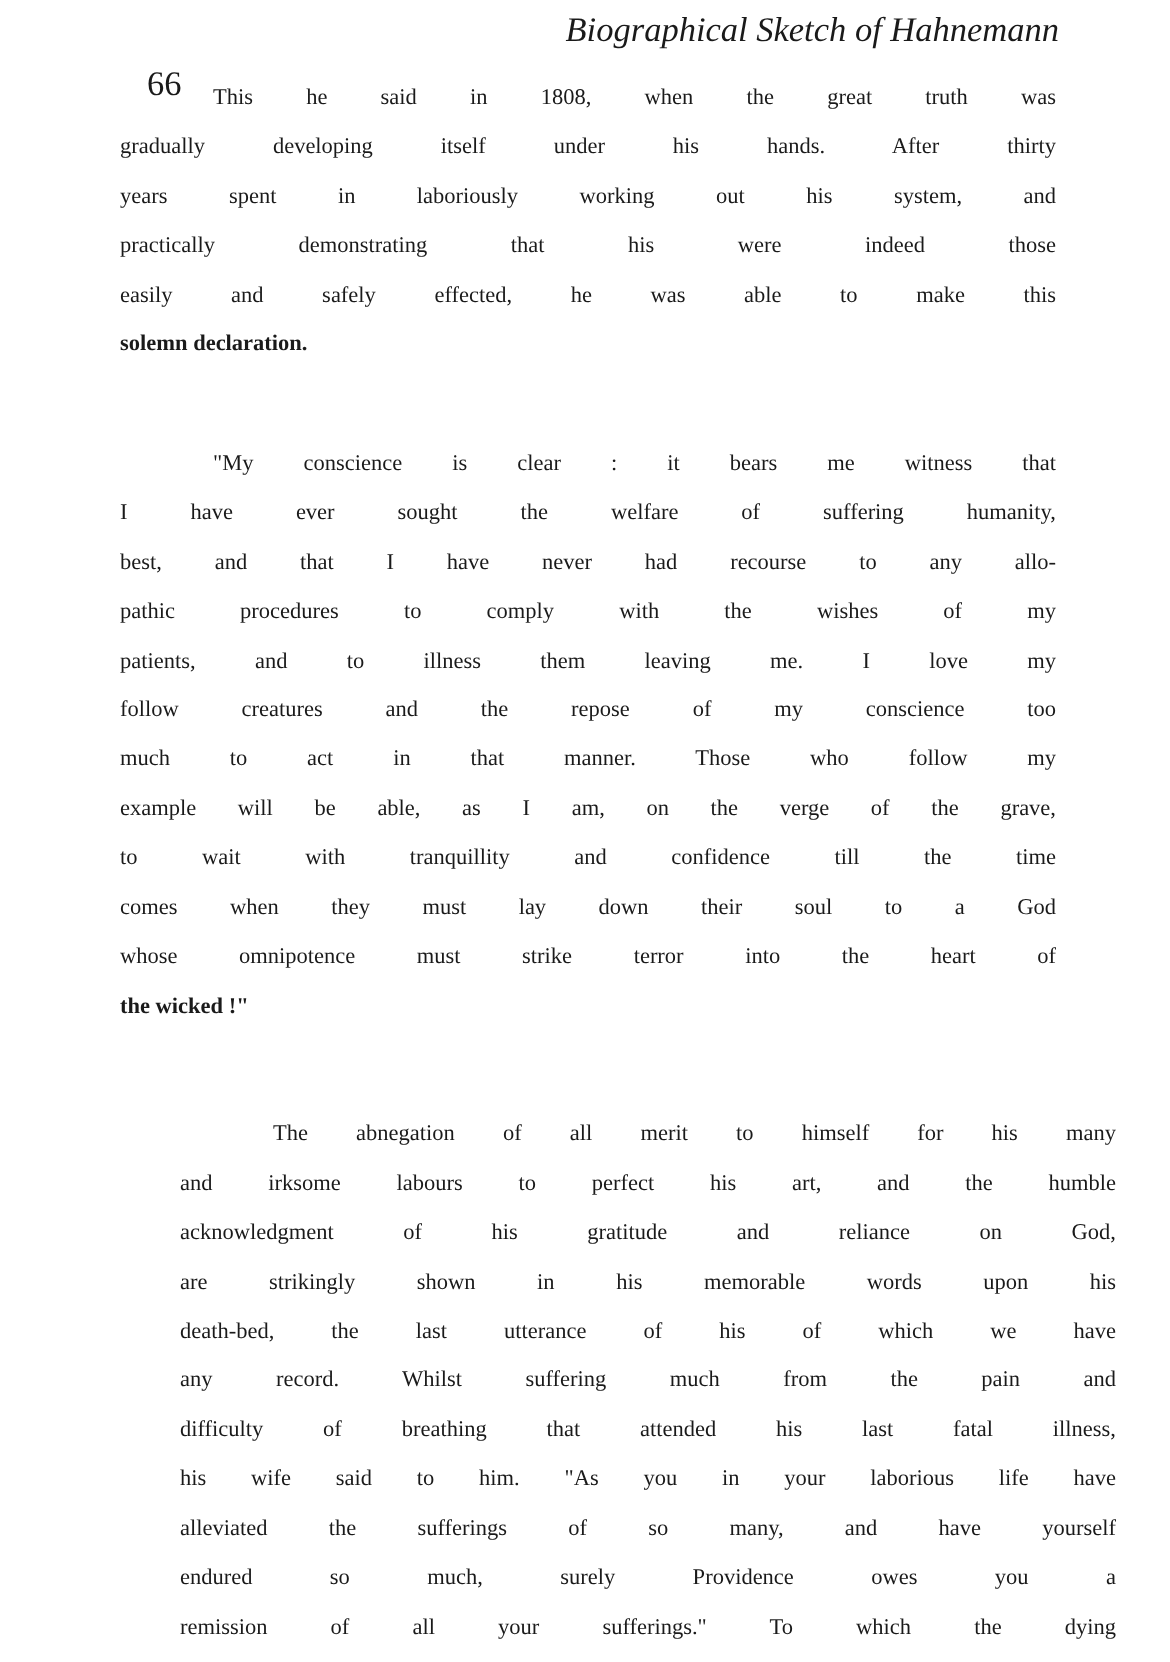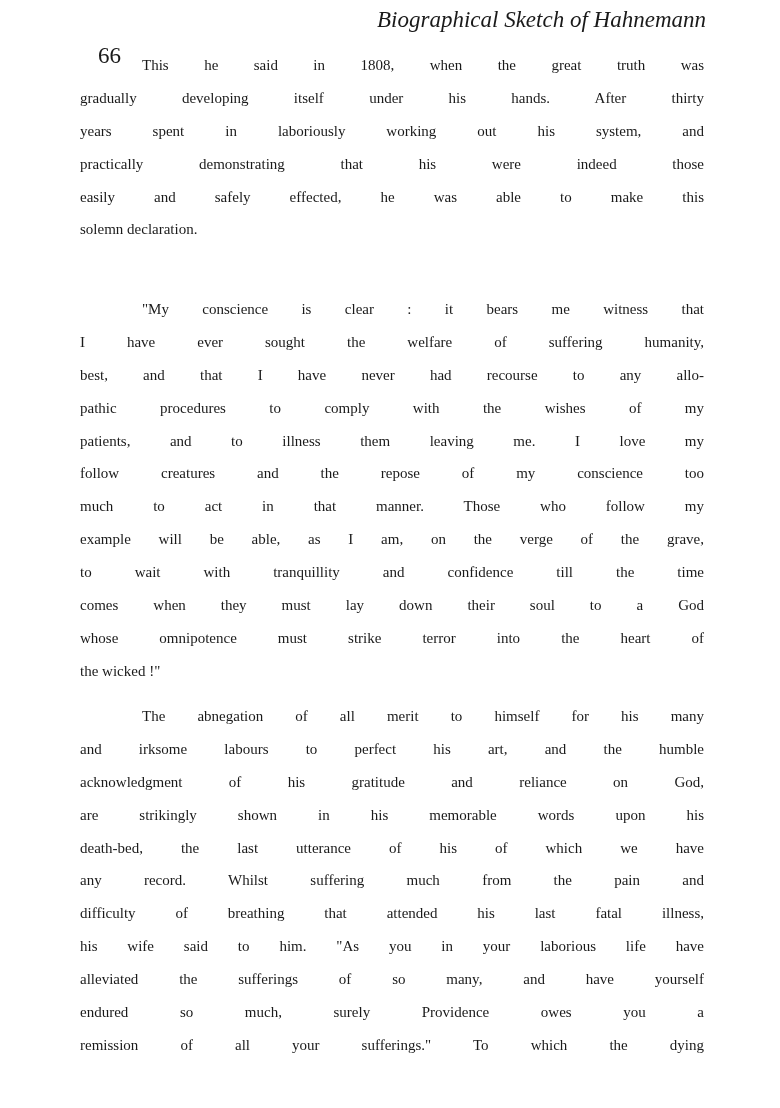--- a/index.html
+++ b/index.html
@@ -14,21 +14,21 @@
       font-size: 23px; line-height: 32px;
     }
     .page-num { position: absolute; left: 18px; top: 0; margin-top: 36px; }
     .running-title { position: absolute; right: 0; top: 0; font-style: italic; }
     .para { position: absolute; left: 80px; width: 624px; }
     .line {
       display: block; height: 32.9px; line-height: 32.9px;
       font-size: 15px; white-space: nowrap;
       text-align: justify; text-align-last: justify;
     }
-    .line.last { text-align-last: left; }
+    .line.last { text-align-last: left; font-weight: bold; }
     .line.indent { padding-left: 62px; }
   </style>
 </head>
 <body>
 
 <div class="header">
   <span class="page-num">66</span>
   <span class="running-title">Biographical Sketch of Hahnemann</span>
 </div>
 
@@ -49,21 +49,21 @@
   <span class="line">patients, and to illness them leaving me. I love my</span>
   <span class="line">follow creatures and the repose of my conscience too</span>
   <span class="line">much  to act in that manner. Those who follow my</span>
   <span class="line">example will be able, as I am, on the verge of the grave,</span>
   <span class="line">to wait with tranquillity and confidence till the time</span>
   <span class="line">comes when they must lay down their soul to a God</span>
   <span class="line">whose omnipotence must strike terror into the heart of</span>
   <span class="line last">the wicked !"</span>
 </div>
 
-<div class="para" style="top:700px;">
+<div class="para" style="top:740px;margin-left:40px;">
   <span class="line indent">The abnegation of all merit to himself for his many</span>
   <span class="line">and irksome labours to perfect his art, and the humble</span>
   <span class="line">acknowledgment of his gratitude and reliance on God,</span>
   <span class="line">are strikingly shown in his memorable words upon his</span>
   <span class="line">death-bed, the last utterance of his of which we have</span>
   <span class="line">any record. Whilst suffering much from the pain and</span>
   <span class="line">difficulty of breathing that attended his last fatal illness,</span>
   <span class="line">his wife said to him. "As you in your laborious life have</span>
   <span class="line">alleviated the sufferings of so many, and have yourself</span>
   <span class="line">endured so much, surely Providence owes you a</span>

